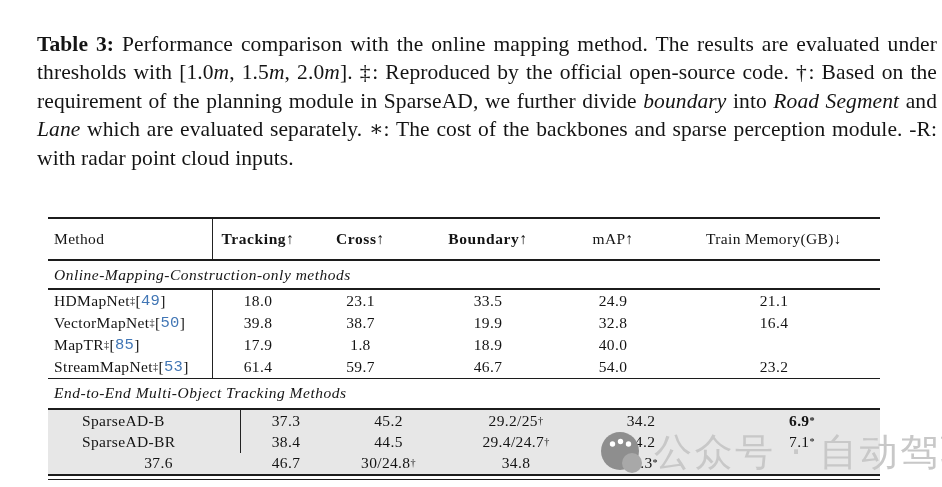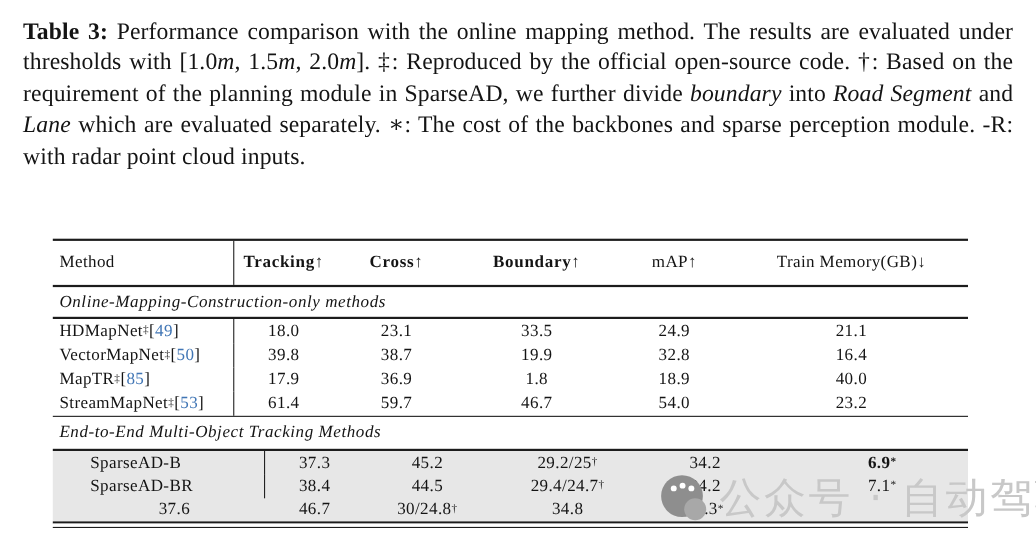--- a/index.html
+++ b/index.html
@@ -9,21 +9,21 @@
     --wm:#c8c8c8;
     --ink:#141414;
   }
   *{box-sizing:border-box;}
   html,body{margin:0;padding:0;}
   body{
     width:942px;height:487px;position:relative;background:#ffffff;
     overflow:hidden;font-family:"Liberation Serif","DejaVu Serif",serif;color:var(--ink);
   }
   .caption{
-    position:absolute;left:21px;top:14px;width:900px;margin:0;
+    position:absolute;left:21px;top:14px;width:900px;margin:16px;
     font-size:21.5px;line-height:28.4px;text-align:justify;letter-spacing:0.1px;
   }
   .caption .b{font-weight:bold;}
   .caption .i,.i{font-style:italic;}
   .b{font-weight:bold;}
 
   .table{
     position:absolute;left:48px;top:217px;width:832px;
     font-size:15.5px;letter-spacing:0.35px;
   }
@@ -49,21 +49,21 @@
   .cell.method{justify-content:flex-start;text-align:left;padding-left:6px;}
   .vline{border-right:1.2px solid #222;}
   .hcell.b-col{font-weight:bold;letter-spacing:0.6px;}
   .sectiontitle{
     height:27.5px;display:flex;align-items:center;padding-left:6px;
     font-style:italic;letter-spacing:0.5px;
   }
   .sectiontitle.tall{height:29px;}
   #rows-1{background:var(--highlight);}
   sup{font-size:66%;line-height:0;}
-  .link{color:var(--link);}
+  .link{color:var(--link);font-family:Liberation Mono, monospace;}
 
   .watermark{
     position:absolute;left:599px;top:427px;display:flex;align-items:center;gap:9px;
     pointer-events:none;z-index:5;
   }
   .wm-text{
     font-family:"DejaVu Sans","Liberation Sans",sans-serif;
     font-size:38px;color:var(--wm);letter-spacing:2.5px;white-space:nowrap;
   }
 </style>
@@ -121,21 +121,20 @@
       </div>
       <div class="trow data">
         <div class="cell method vline">
           <span>MapTR</span>
           <sup>‡</sup>
           <span> [</span>
           <span class="link">85</span>
           <span>]</span>
         </div>
         <div class="cell">17.9</div>
-        <div class="cell">36.9</div>
         <div class="cell">1.8</div>
         <div class="cell">18.9</div>
         <div class="cell">40.0</div>
       </div>
       <div class="trow data">
         <div class="cell method vline">
           <span>StreamMapNet</span>
           <sup>‡</sup>
           <span> [</span>
           <span class="link">53</span>

